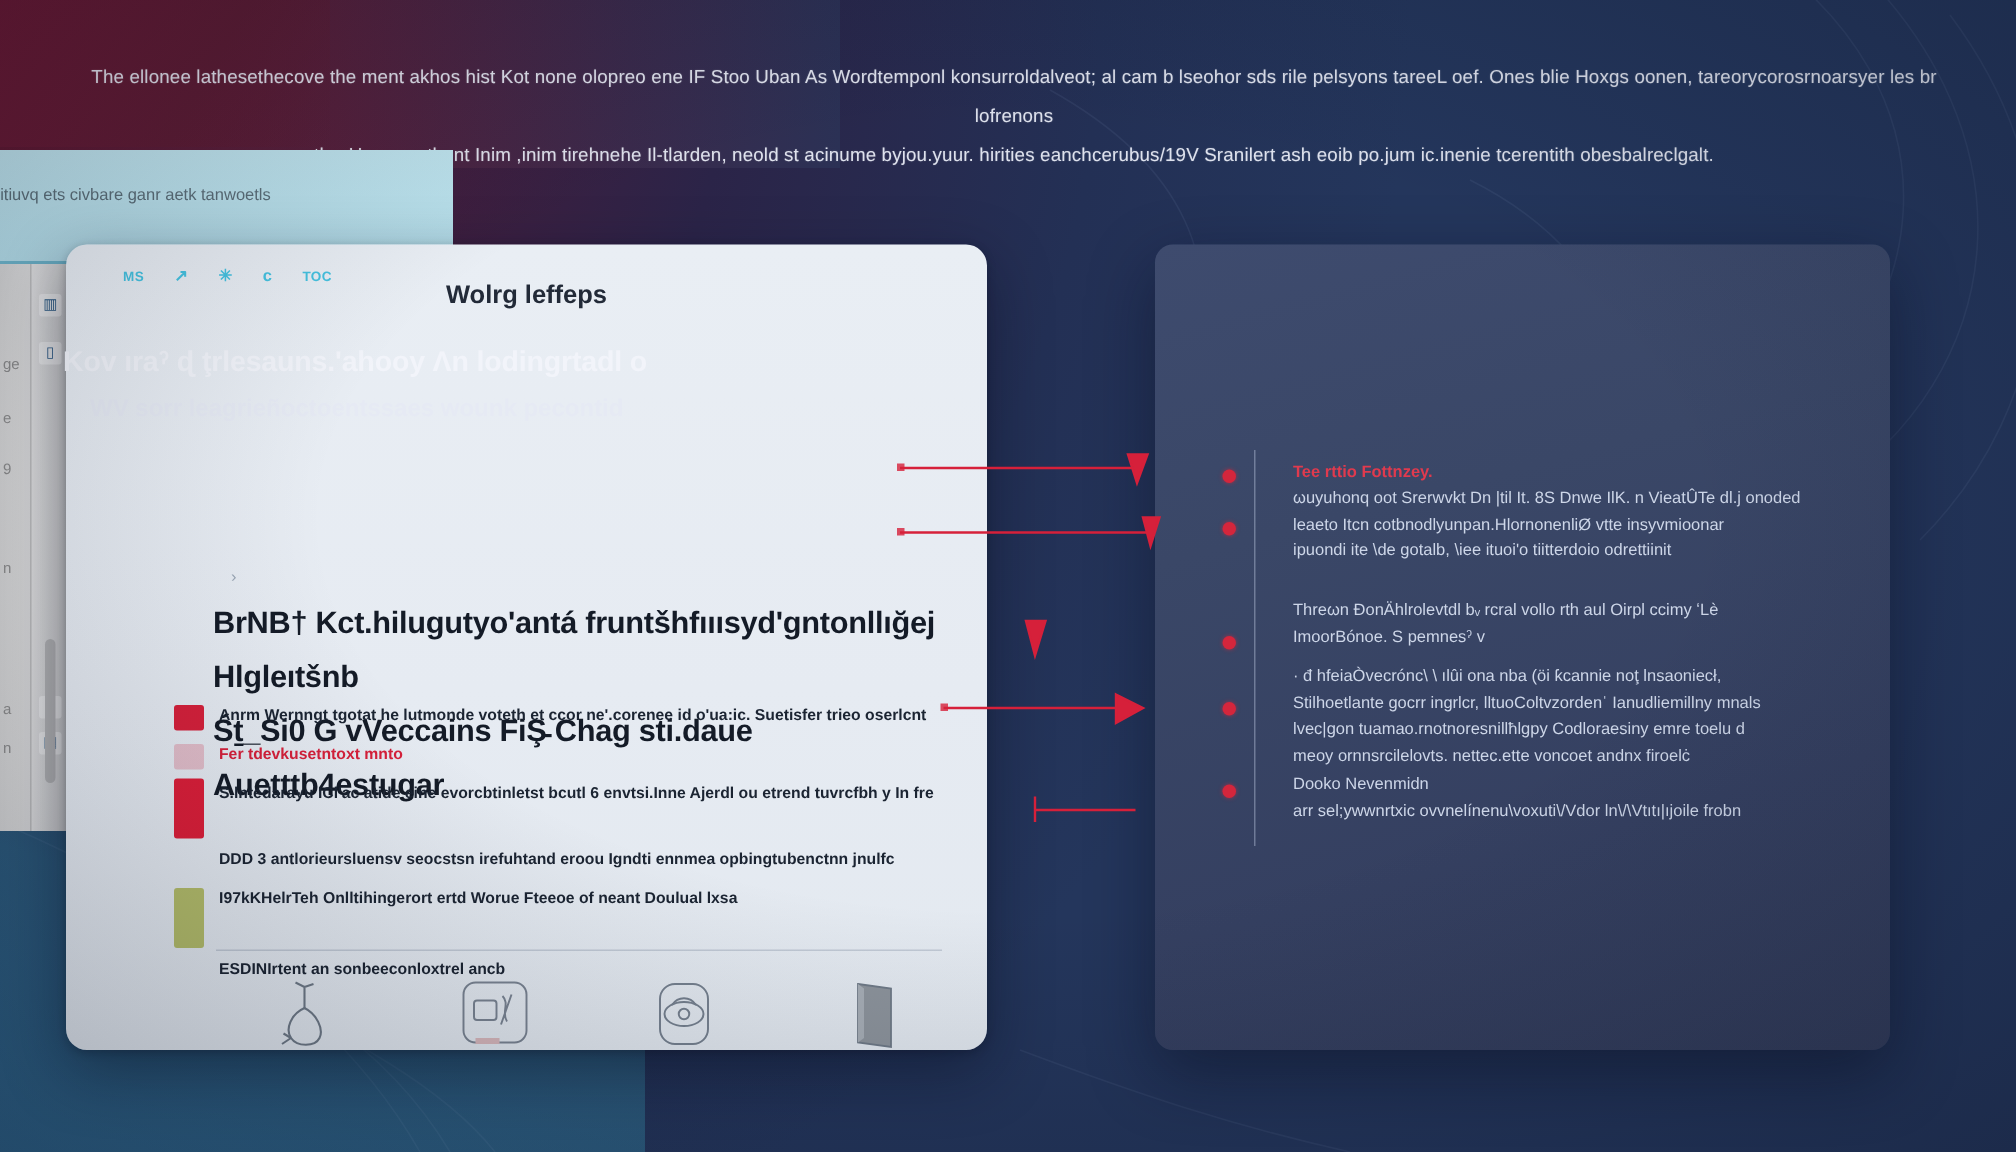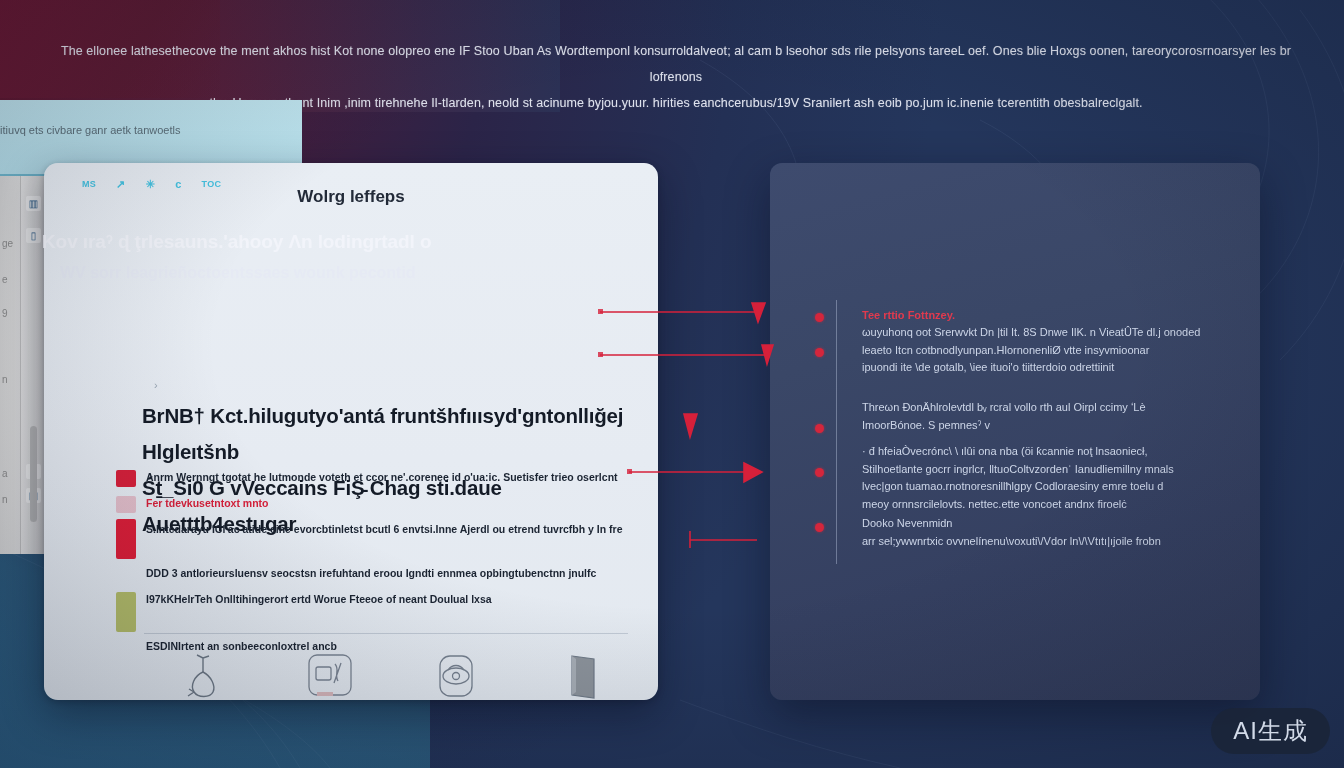--- a/index.html
+++ b/index.html
@@ -467,15 +467,14 @@
         <rect x="627" y="469" width="5" height="5" stroke="none" opacity=".8"></rect>
 
         <line x1="690" y1="540" x2="757" y2="540"></line>
         <line x1="690" y1="531" x2="690" y2="548"></line>
       </g>
     </svg>
   </div>
 
   <div class="bg-vignette"></div>
 
-  <div class="watermark">AI生成</div>
 
 </div>
 
 </body></html>

